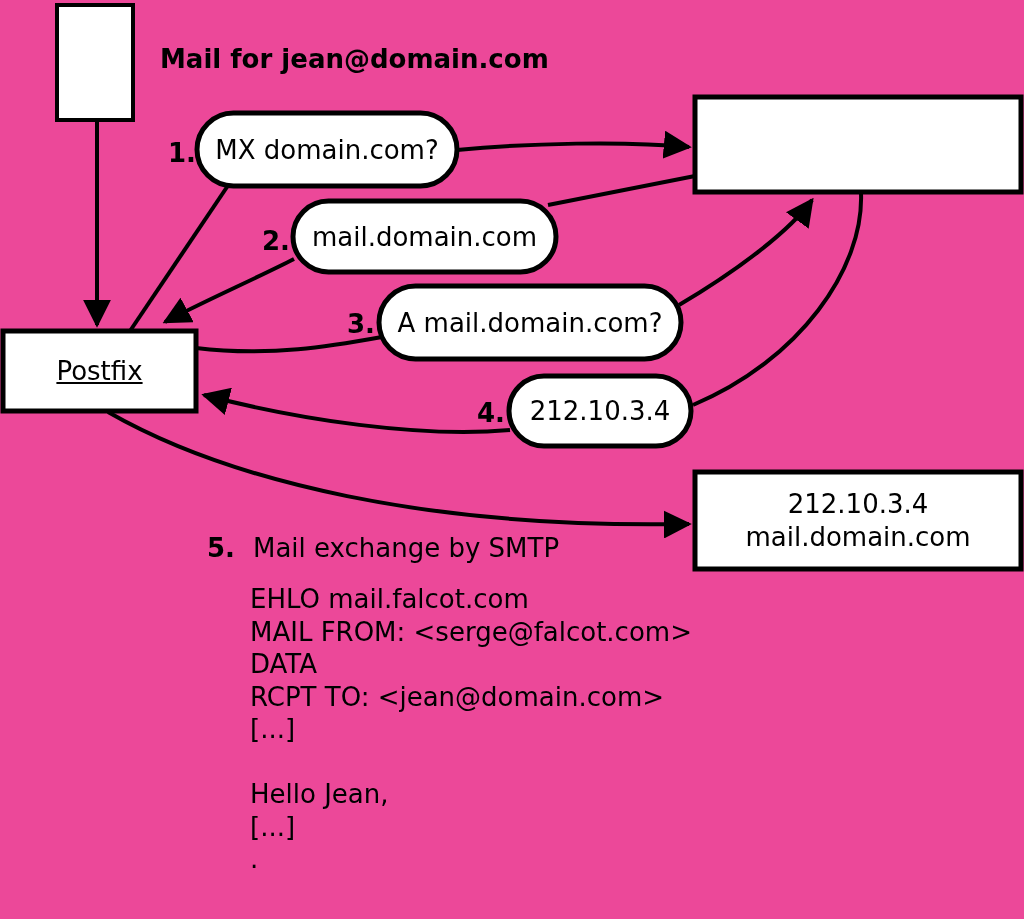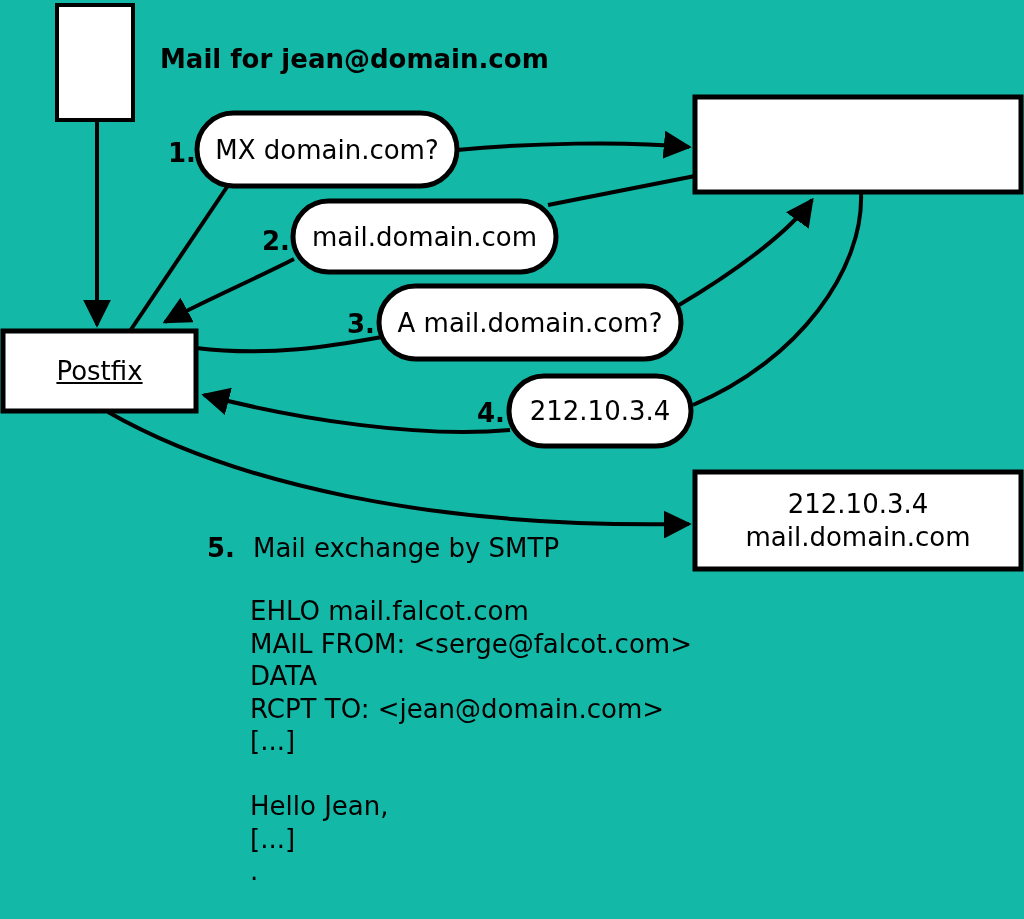--- a/index.html
+++ b/index.html
@@ -1,20 +1,20 @@
 <!DOCTYPE html>
 <html><head>
 <meta charset="utf-8">
 <style>
   html, body { margin: 0; padding: 0; background: #ffffff; }
   .canvas {
     position: relative;
     width: 1024px;
     height: 919px;
-    background: #14b8a6;
+    background: #ec4899;
     overflow: hidden;
     font-family: "DejaVu Sans", "Liberation Sans", sans-serif;
     color: #000000;
     font-size: 26px;
   }
   .canvas svg { position: absolute; left: 0; top: 0; }
   .abs { position: absolute; }
   .center {
     display: flex;
     align-items: center;
@@ -105,21 +105,21 @@
   <div class="abs center two-line" style="left:695px; top:472px; width:326px; height:97px;">
     <div>212.10.3.4</div>
     <div>mail.domain.com</div>
   </div>
 
   <div class="abs step5-row" style="left:207px; top:535px;">
     <span class="n">5.</span>
     <span>Mail exchange by SMTP</span>
   </div>
 
-  <div class="abs smtp-block" style="left:250px; top:595px;">
+  <div class="abs smtp-block" style="left:250px; top:583px;">
     <div class="smtp-line">EHLO mail.falcot.com</div>
     <div class="smtp-line">MAIL FROM: &lt;serge@falcot.com&gt;</div>
     <div class="smtp-line">DATA</div>
     <div class="smtp-line">RCPT TO: &lt;jean@domain.com&gt;</div>
     <div class="smtp-line">[...]</div>
     <div class="smtp-line"></div>
     <div class="smtp-line">Hello Jean,</div>
     <div class="smtp-line">[...]</div>
     <div class="smtp-line">.</div>
   </div>

